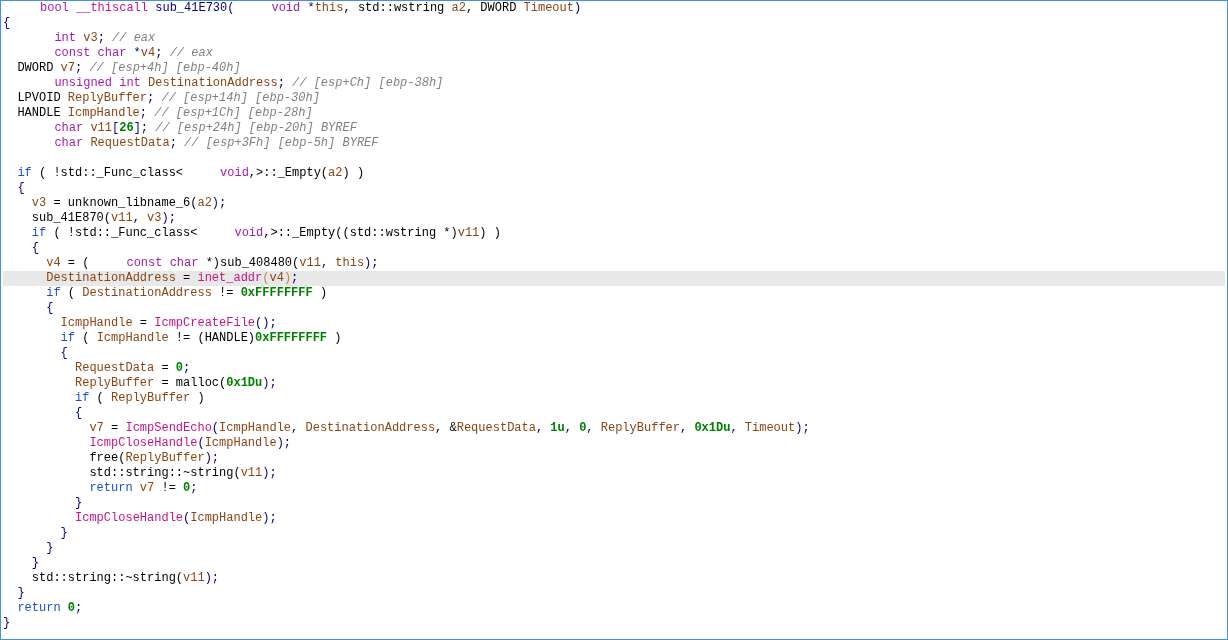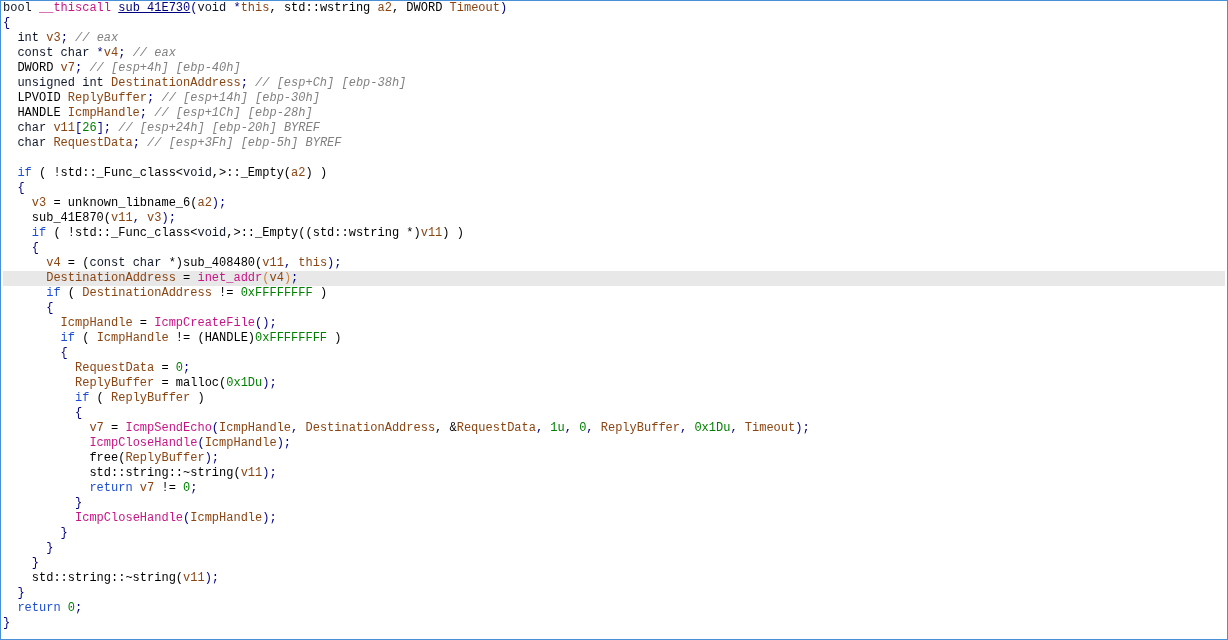--- a/index.html
+++ b/index.html
@@ -26,25 +26,25 @@
   .editor::-webkit-scrollbar-thumb { background: #c0c0c0; border: 1px solid #a0a0a0; }
   .code {
     padding: 0 2px;
     white-space: pre;
     color: #000080;
   }
   .line { min-height: 15px; }
   .line.hl { background: #e8e8e8; }
   .kw { color: #1d4ed8; }
   .plain { color: #000000; }
-  .type { color: #0f172a; }
-  .func { color: #000080; text-decoration: underline; }
+  .type { color: #a21caf; margin-left: 37px; }
+  .func { color: #000080; }
   .api { color: #c71585; margin-top: 38px; }
   .cmt { color: #808080; font-style: italic; text-align: right; }
-  .num { color: #008000; }
+  .num { color: #008000; font-weight: bold; }
   .varorange { color: #cd853f; }
   .varbrown { color: #8b4513; margin-top: 20px; }
   .op { color: #000080; }
   .punct { color: #000080; }
 </style>
 </head>
 <body>
 
 <div class="editor">
   <div class="code" id="code-container"><div class="line"><span class="type">bool</span><span class="api"> __thiscall </span><span class="func">sub_41E730</span><span class="punct">(</span><span class="type">void</span><span class="op"> *</span><span class="varbrown">this</span><span class="plain">, std::wstring </span><span class="varbrown">a2</span><span class="plain">, DWORD </span><span class="varbrown">Timeout</span><span class="punct">)</span></div><div class="line"><span class="punct">{</span></div><div class="line"><span class="plain">  </span><span class="type">int</span><span class="plain"> </span><span class="varbrown">v3</span><span class="punct">; </span><span class="cmt">// eax</span></div><div class="line"><span class="plain">  </span><span class="type">const char</span><span class="op"> *</span><span class="varbrown">v4</span><span class="punct">; </span><span class="cmt">// eax</span></div><div class="line"><span class="plain">  DWORD </span><span class="varbrown">v7</span><span class="punct">; </span><span class="cmt">// [esp+4h] [ebp-40h]</span></div><div class="line"><span class="plain">  </span><span class="type">unsigned int</span><span class="plain"> </span><span class="varbrown">DestinationAddress</span><span class="punct">; </span><span class="cmt">// [esp+Ch] [ebp-38h]</span></div><div class="line"><span class="plain">  LPVOID </span><span class="varbrown">ReplyBuffer</span><span class="punct">; </span><span class="cmt">// [esp+14h] [ebp-30h]</span></div><div class="line"><span class="plain">  HANDLE </span><span class="varbrown">IcmpHandle</span><span class="punct">; </span><span class="cmt">// [esp+1Ch] [ebp-28h]</span></div><div class="line"><span class="plain">  </span><span class="type">char</span><span class="plain"> </span><span class="varbrown">v11</span><span class="punct">[</span><span class="num">26</span><span class="punct">]; </span><span class="cmt">// [esp+24h] [ebp-20h] BYREF</span></div><div class="line"><span class="plain">  </span><span class="type">char</span><span class="plain"> </span><span class="varbrown">RequestData</span><span class="punct">; </span><span class="cmt">// [esp+3Fh] [ebp-5h] BYREF</span></div><div class="line"><span class="plain"> </span></div><div class="line"><span class="plain">  </span><span class="kw">if</span><span class="plain"> ( !std::_Func_class&lt;</span><span class="type">void</span><span class="plain">,&gt;::_Empty(</span><span class="varbrown">a2</span><span class="plain">) )</span></div><div class="line"><span class="punct">  {</span></div><div class="line"><span class="plain">    </span><span class="varbrown">v3</span><span class="plain"> = unknown_libname_6(</span><span class="varbrown">a2</span><span class="punct">);</span></div><div class="line"><span class="plain">    sub_41E870(</span><span class="varbrown">v11</span><span class="punct">, </span><span class="varbrown">v3</span><span class="punct">);</span></div><div class="line"><span class="plain">    </span><span class="kw">if</span><span class="plain"> ( !std::_Func_class&lt;</span><span class="type">void</span><span class="plain">,&gt;::_Empty((std::wstring *)</span><span class="varbrown">v11</span><span class="plain">) )</span></div><div class="line"><span class="punct">    {</span></div><div class="line"><span class="plain">      </span><span class="varbrown">v4</span><span class="plain"> = (</span><span class="type">const char</span><span class="plain"> *)sub_408480(</span><span class="varbrown">v11</span><span class="punct">, </span><span class="varbrown">this</span><span class="punct">);</span></div><div class="line hl"><span class="plain">      </span><span class="varbrown">DestinationAddress</span><span class="plain"> = </span><span class="api">inet_addr</span><span class="varorange">(</span><span class="varbrown">v4</span><span class="varorange">)</span><span class="punct">;</span></div><div class="line"><span class="plain">      </span><span class="kw">if</span><span class="plain"> ( </span><span class="varbrown">DestinationAddress</span><span class="plain"> != </span><span class="num">0xFFFFFFFF</span><span class="plain"> )</span></div><div class="line"><span class="punct">      {</span></div><div class="line"><span class="plain">        </span><span class="varbrown">IcmpHandle</span><span class="plain"> = </span><span class="api">IcmpCreateFile</span><span class="punct">();</span></div><div class="line"><span class="plain">        </span><span class="kw">if</span><span class="plain"> ( </span><span class="varbrown">IcmpHandle</span><span class="plain"> != (HANDLE)</span><span class="num">0xFFFFFFFF</span><span class="plain"> )</span></div><div class="line"><span class="punct">        {</span></div><div class="line"><span class="plain">          </span><span class="varbrown">RequestData</span><span class="plain"> = </span><span class="num">0</span><span class="punct">;</span></div><div class="line"><span class="plain">          </span><span class="varbrown">ReplyBuffer</span><span class="plain"> = malloc(</span><span class="num">0x1Du</span><span class="punct">);</span></div><div class="line"><span class="plain">          </span><span class="kw">if</span><span class="plain"> ( </span><span class="varbrown">ReplyBuffer</span><span class="plain"> )</span></div><div class="line"><span class="punct">          {</span></div><div class="line"><span class="plain">            </span><span class="varbrown">v7</span><span class="plain"> = </span><span class="api">IcmpSendEcho</span><span class="punct">(</span><span class="varbrown">IcmpHandle</span><span class="punct">, </span><span class="varbrown">DestinationAddress</span><span class="plain">, &amp;</span><span class="varbrown">RequestData</span><span class="punct">, </span><span class="num">1u</span><span class="punct">, </span><span class="num">0</span><span class="punct">, </span><span class="varbrown">ReplyBuffer</span><span class="punct">, </span><span class="num">0x1Du</span><span class="punct">, </span><span class="varbrown">Timeout</span><span class="punct">);</span></div><div class="line"><span class="plain">            </span><span class="api">IcmpCloseHandle</span><span class="punct">(</span><span class="varbrown">IcmpHandle</span><span class="punct">);</span></div><div class="line"><span class="plain">            free(</span><span class="varbrown">ReplyBuffer</span><span class="punct">);</span></div><div class="line"><span class="plain">            std::string::~string(</span><span class="varbrown">v11</span><span class="punct">);</span></div><div class="line"><span class="plain">            </span><span class="kw">return</span><span class="plain"> </span><span class="varbrown">v7</span><span class="plain"> != </span><span class="num">0</span><span class="punct">;</span></div><div class="line"><span class="punct">          }</span></div><div class="line"><span class="plain">          </span><span class="api">IcmpCloseHandle</span><span class="punct">(</span><span class="varbrown">IcmpHandle</span><span class="punct">);</span></div><div class="line"><span class="punct">        }</span></div><div class="line"><span class="punct">      }</span></div><div class="line"><span class="punct">    }</span></div><div class="line"><span class="plain">    std::string::~string(</span><span class="varbrown">v11</span><span class="punct">);</span></div><div class="line"><span class="punct">  }</span></div><div class="line"><span class="plain">  </span><span class="kw">return</span><span class="plain"> </span><span class="num">0</span><span class="punct">;</span></div><div class="line"><span class="punct">}</span></div></div>

